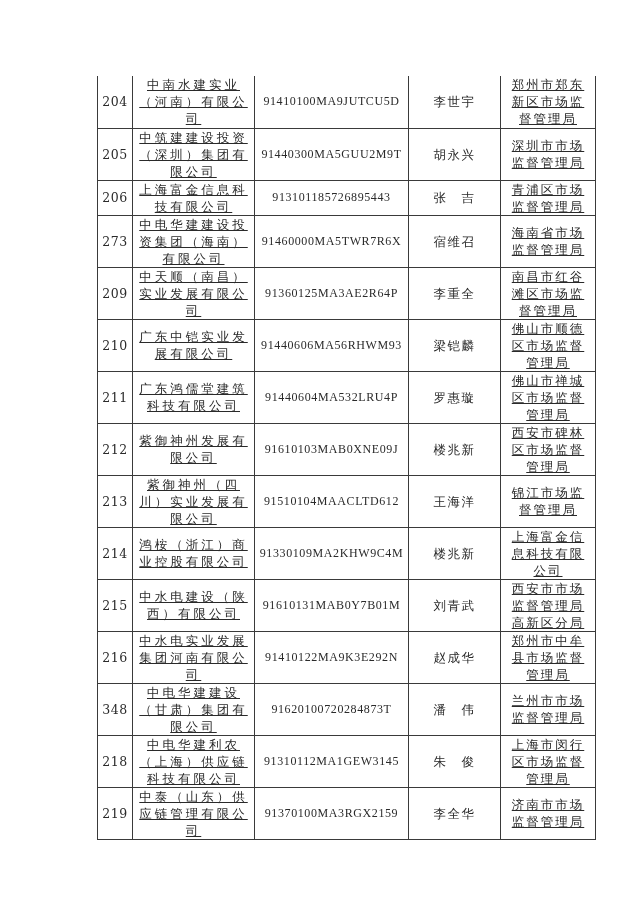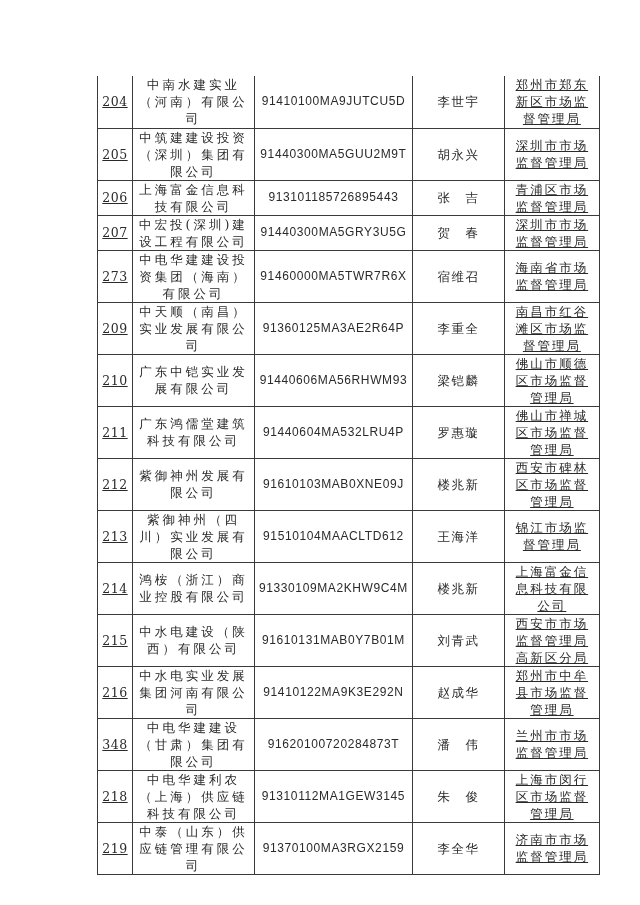--- a/index.html
+++ b/index.html
@@ -4,23 +4,23 @@
 <style>
   html, body { margin: 0; padding: 0; background: #ffffff; }
   body { width: 640px; height: 905px; position: relative; overflow: hidden;
          font-family: "DejaVu Serif", "Liberation Serif", serif; color: #2a2a2a; }
   #doc-table { position: absolute; left: 97px; top: 76px; border-collapse: collapse;
                table-layout: fixed; border-top: none; }
   #doc-table td { border: 1.2px solid #3a3a3a; padding: 0 4px; text-align: center;
                   vertical-align: middle; font-size: 12.5px; line-height: 17px;
                   letter-spacing: 1.5px; overflow: hidden; }
   #doc-table tr:first-child td { border-top: none; }
-  #doc-table td.c-no { font-size: 12.5px; letter-spacing: 0.5px; text-decoration: underline; }
-  #doc-table td.c-code { font-family: Liberation Sans, sans-serif; font-size: 12px; letter-spacing: 0.6px; }
-  #doc-table td.c-name { letter-spacing: 3px; }
+  #doc-table td.c-no { font-size: 12.5px; letter-spacing: 0.5px; }
+  #doc-table td.c-code { font-family: Liberation Serif, serif; font-size: 12px; letter-spacing: 0.6px; }
+  #doc-table td.c-name { letter-spacing: 3px; text-decoration: underline; }
   #doc-table td.c-auth { letter-spacing: 2px; text-decoration: underline; }
 </style>
 </head>
 <body>
 
 <table id="doc-table">
   <colgroup>
     <col style="width:35px">
       <col style="width:122px">
       <col style="width:154px">
@@ -41,27 +41,20 @@
         <td class="c-code">91440300MA5GUU2M9T</td>
         <td class="c-person">胡永兴</td>
         <td class="c-auth">深圳市市场监督管理局</td>
       </tr>
       <tr style="height: 33px;">
         <td class="c-no">206</td>
         <td class="c-name">上海富金信息科技有限公司</td>
         <td class="c-code">913101185726895443</td>
         <td class="c-person">张　吉</td>
         <td class="c-auth">青浦区市场监督管理局</td>
-      </tr>
-      <tr style="height: 35px;">
-        <td class="c-no">207</td>
-        <td class="c-name">中宏投(深圳)建设工程有限公司</td>
-        <td class="c-code">91440300MA5GRY3U5G</td>
-        <td class="c-person">贺　春</td>
-        <td class="c-auth">深圳市市场监督管理局</td>
       </tr>
       <tr style="height: 51px;">
         <td class="c-no">273</td>
         <td class="c-name">中电华建建设投资集团（海南）有限公司</td>
         <td class="c-code">91460000MA5TWR7R6X</td>
         <td class="c-person">宿维召</td>
         <td class="c-auth">海南省市场监督管理局</td>
       </tr>
       <tr style="height: 52px;">
         <td class="c-no">209</td>

